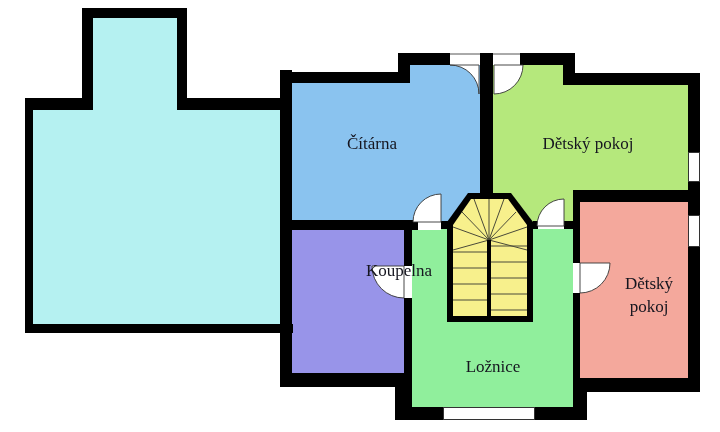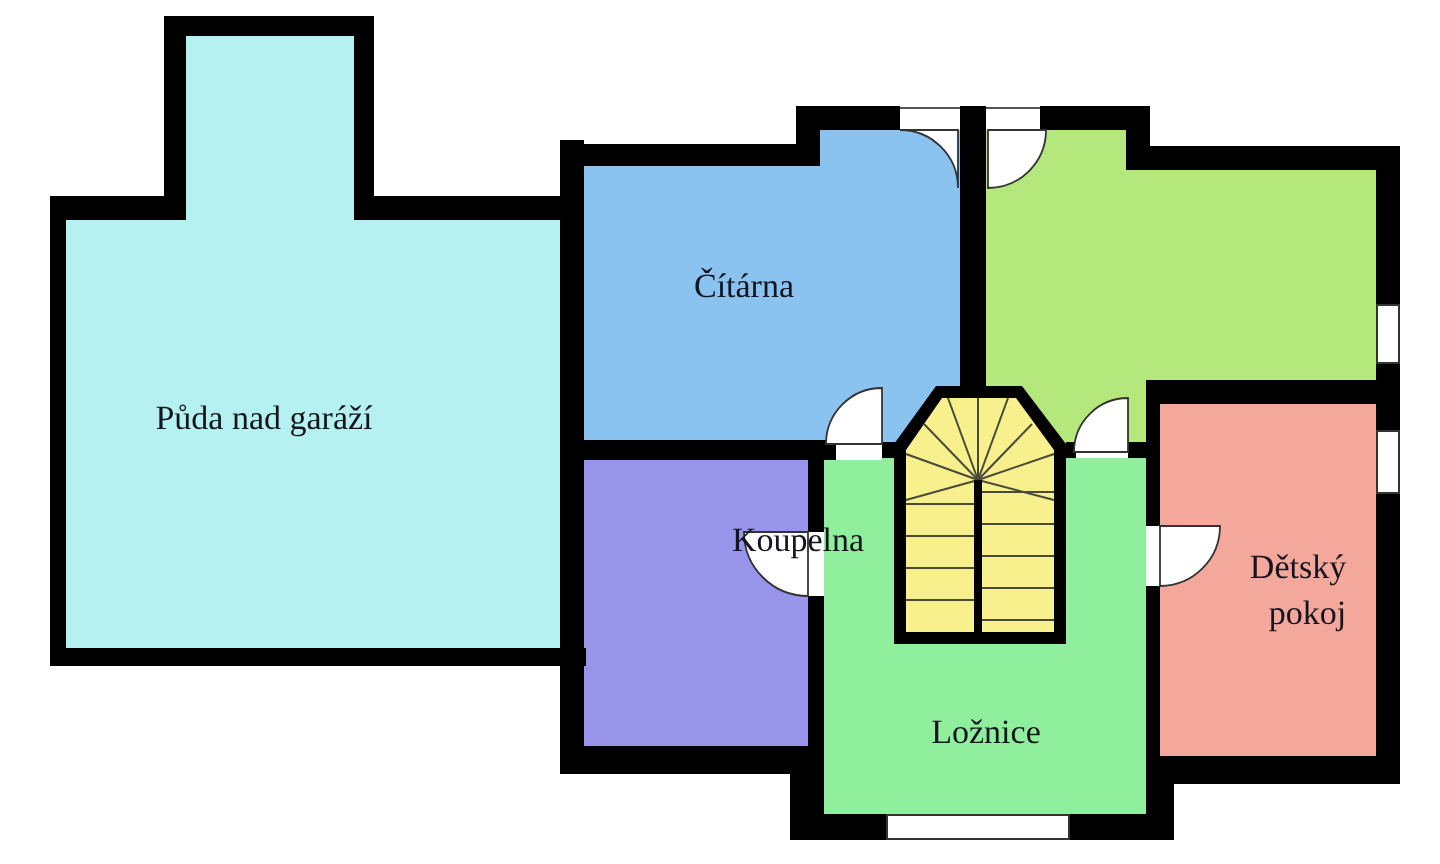--- a/index.html
+++ b/index.html
@@ -139,22 +139,22 @@
       <path d="M580 263 L610 263 A30 30 0 0 1 580 293 Z" fill="#ffffff" stroke="#333333" stroke-width="0.9"></path>
     </g>
 
     <g>
       <rect x="688.5" y="152.5" width="11" height="29" fill="#ffffff" stroke="#333333" stroke-width="1"></rect>
       <rect x="688.5" y="215.5" width="11" height="31" fill="#ffffff" stroke="#333333" stroke-width="1"></rect>
       <rect x="443.5" y="407.5" width="91" height="12" fill="#ffffff" stroke="#333333" stroke-width="1"></rect>
     </g>
   </svg>
 
-  <div class="label" style="left:132px;top:209px;">Půda nad garáží</div>
   <div class="label" style="left:372px;top:143px;">Čítárna</div>
+  <div class="label" style="left:588px;top:143px;">Dětský pokoj</div>
   <div class="label" style="left:351px;top:270px;margin-left:48px;">Koupelna</div>
   <div class="label" style="left:493px;top:366px;">Ložnice</div>
-  <div class="label" style="left:649px;top:295px;text-align:right;">
+  <div class="label" style="left:649px;top:295px;">
     <div>Dětský</div>
     <div>pokoj</div>
   </div>
 
 </div>
 
 </body></html>

